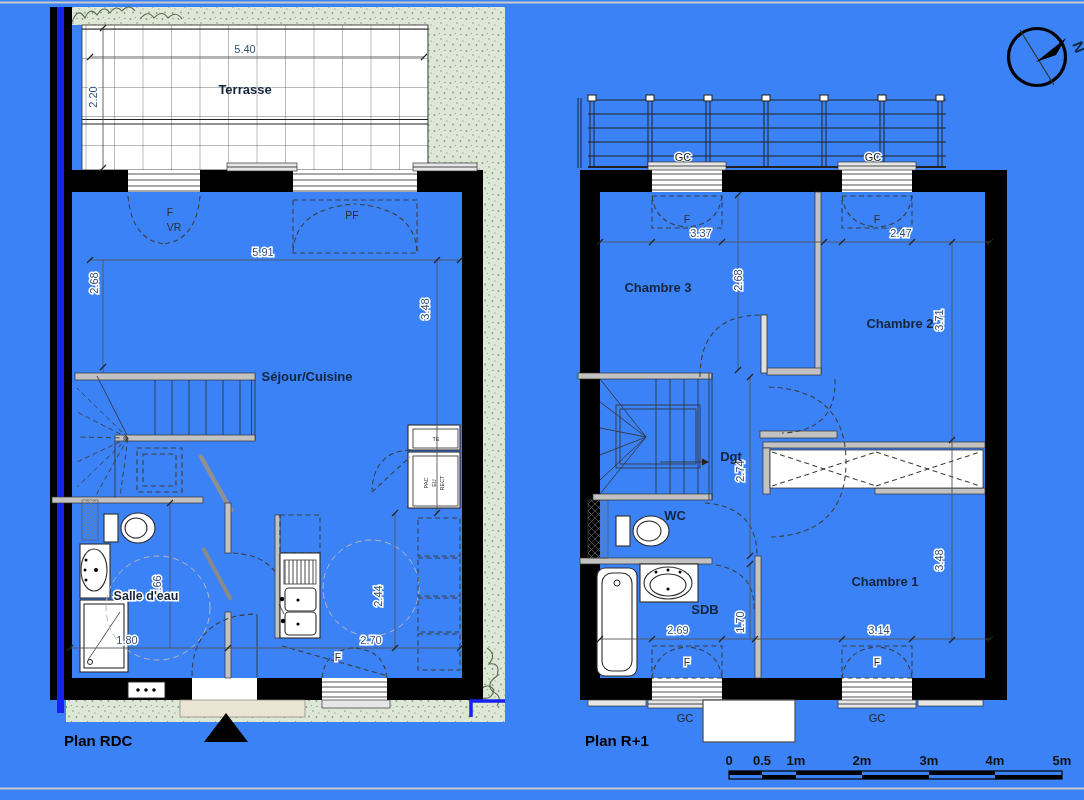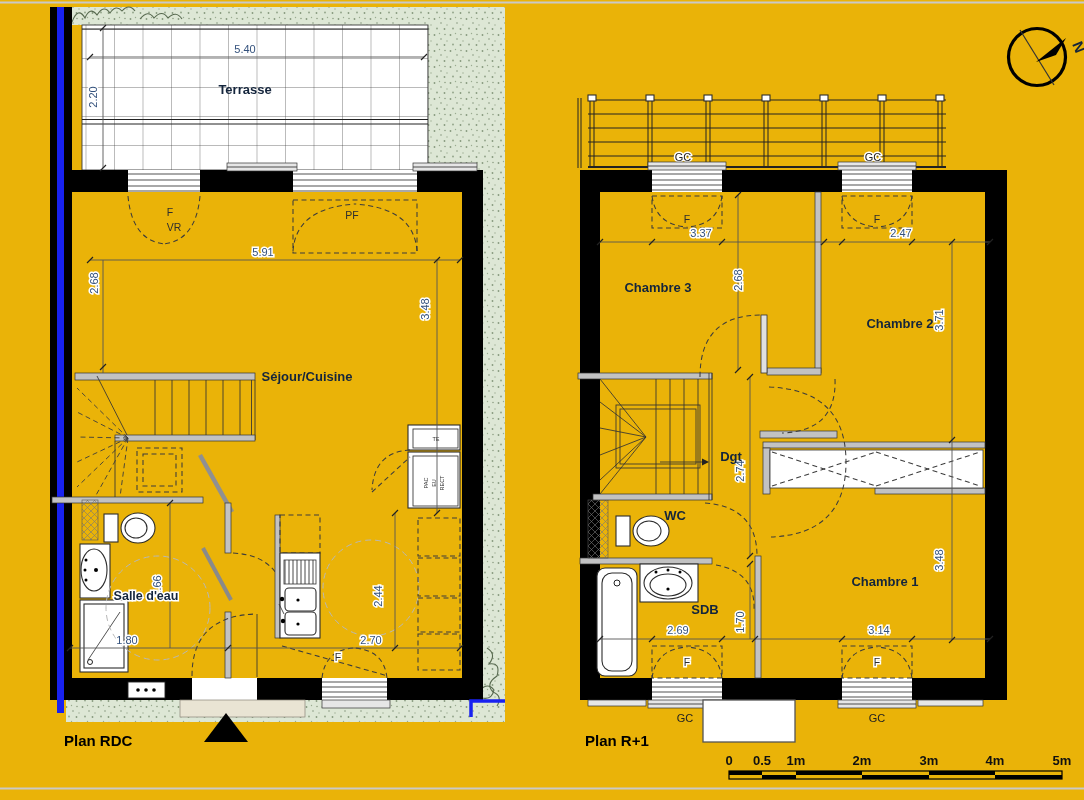--- a/index.html
+++ b/index.html
@@ -1,16 +1,16 @@
 <!DOCTYPE html>
 <html><head>
 <meta charset="utf-8">
 <style>
   html,body{margin:0;padding:0;background:#fff;}
-  .page{position:relative;width:1084px;height:800px;background:#eab308;overflow:hidden;
+  .page{position:relative;width:1084px;height:800px;background:#3b82f6;overflow:hidden;
         font-family:"Liberation Sans",sans-serif;}
   svg{position:absolute;left:0;top:0;}
   text{font-family:"Liberation Sans",sans-serif;}
   .t-room{font-weight:bold;font-size:13px;fill:#14253c;}
   .t-room-sm{font-weight:bold;font-size:12.5px;fill:#14253c;}
   .t-dim{font-size:11px;fill:#33517c;}
   .t-open{font-size:10.5px;fill:#2e2e2e;}
   .t-gc{font-size:11px;fill:#222;}
   .t-title{font-weight:bold;font-size:15px;fill:#000;}
   .t-tiny{font-size:5.5px;fill:#333;}

